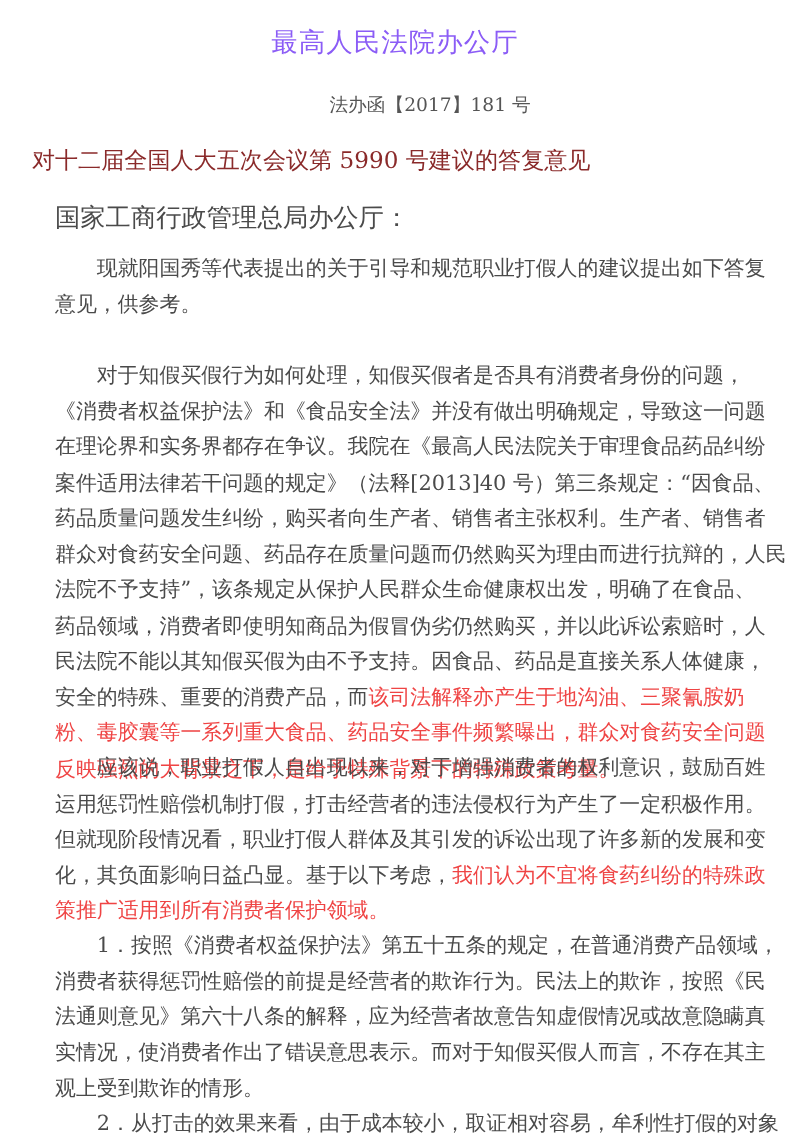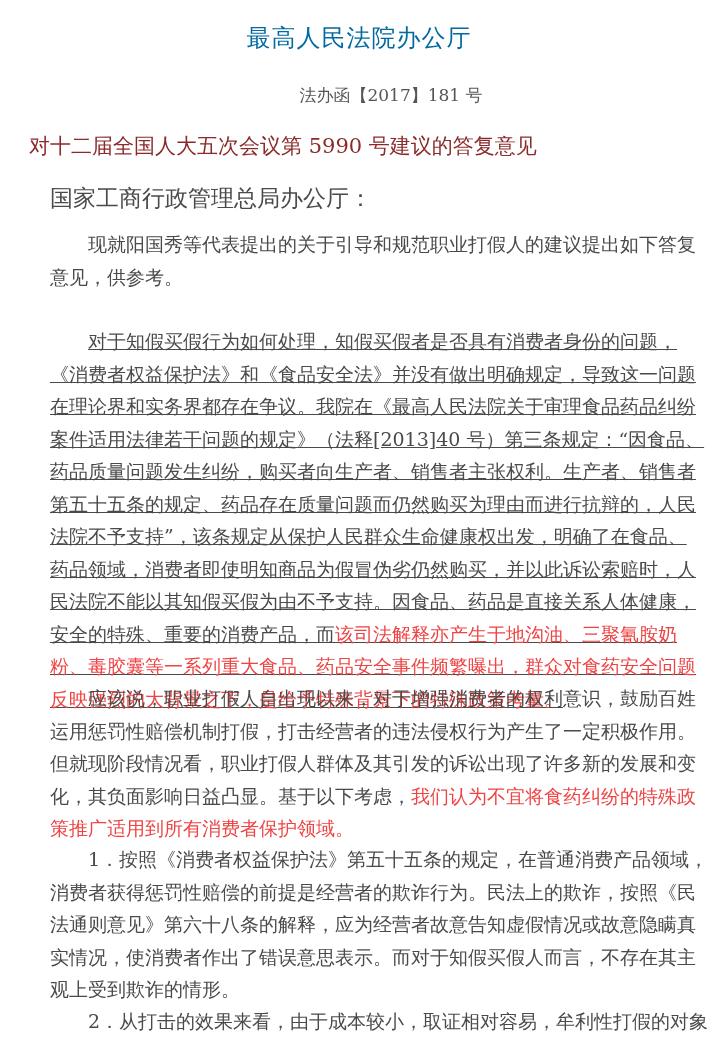--- a/index.html
+++ b/index.html
@@ -3,21 +3,21 @@
 <meta charset="utf-8">
 <style>
   html, body { margin: 0; padding: 0; background: #ffffff; }
   body {
     width: 718px; height: 1044px; overflow: hidden; position: relative;
     font-family: "DejaVu Serif", "Liberation Serif", serif;
     color: #4a4a4a;
   }
   .line { position: absolute; white-space: nowrap; font-size: 23px; line-height: 24px; }
   .title { position: absolute; left: 0; width: 718px; text-align: center; top: 22px;
-    font-size: 24px; color: #0369a1; letter-spacing: 1px; }
+    font-size: 24px; color: #8b5cf6; letter-spacing: 1px; }
   .docno { position: absolute; left: 0; width: 718px; text-align: center; top: 84px;
     font-size: 17px; color: #555; padding-left: 32px; }
   .subtitle { position: absolute; left: 0; width: 718px; text-align: left; top: 132px;
     font-size: 21px; color: #8a2a2a; padding-left: 29px; }
   .red { color: #ef4444; }
   .para { position: absolute; left: 50px; width: 622px; }
   .para .l { display: block; height: 32.5px; line-height: 32.5px; font-size: 19px; white-space: nowrap; text-align: justify; text-align-last: justify; }
   .para .l.last { text-align-last: left; }
   .indent { padding-left: 38px; }
 </style>
@@ -27,27 +27,27 @@
 <div>
   <div class="title">最高人民法院办公厅</div>
   <div class="docno">法办函【2017】181 号</div>
   <div class="subtitle">对十二届全国人大五次会议第 5990 号建议的答复意见</div>
   <div class="line" style="left:50px; top:186px;">国家工商行政管理总局办公厅：</div>
 
   <div class="para" style="top:228px;">
       <span class="l indent"><span>现就阳国秀等代表提出的关于引导和规范职业打假人的建议提出如下答复</span></span>
       <span class="l last"><span>意见，供参考。</span></span>
     </div>
-  <div class="para" style="top:325px;text-decoration:underline;">
+  <div class="para" style="top:325px;">
       <span class="l indent"><span>对于知假买假行为如何处理，知假买假者是否具有消费者身份的问题，</span></span>
       <span class="l"><span>《消费者权益保护法》和《食品安全法》并没有做出明确规定，导致这一问题</span></span>
       <span class="l"><span>在理论界和实务界都存在争议。我院在《最高人民法院关于审理食品药品纠纷</span></span>
       <span class="l"><span>案件适用法律若干问题的规定》（法释[2013]40 号）第三条规定：“因食品、</span></span>
       <span class="l"><span>药品质量问题发生纠纷，购买者向生产者、销售者主张权利。生产者、销售者</span></span>
-      <span class="l"><span>第五十五条的规定、药品存在质量问题而仍然购买为理由而进行抗辩的，人民</span></span>
+      <span class="l"><span>群众对食药安全问题、药品存在质量问题而仍然购买为理由而进行抗辩的，人民</span></span>
       <span class="l"><span>法院不予支持”，该条规定从保护人民群众生命健康权出发，明确了在食品、</span></span>
       <span class="l"><span>药品领域，消费者即使明知商品为假冒伪劣仍然购买，并以此诉讼索赔时，人</span></span>
       <span class="l"><span>民法院不能以其知假买假为由不予支持。因食品、药品是直接关系人体健康，</span></span>
       <span class="l"><span>安全的特殊、重要的消费产品，而</span><span class="red">该司法解释亦产生于地沟油、三聚氰胺奶</span></span>
       <span class="l"><span class="red">粉、毒胶囊等一系列重大食品、药品安全事件频繁曝出，群众对食药安全问题</span></span>
       <span class="l last"><span class="red">反映强烈的大背景之下，是给予特殊背景下的特殊政策考量。</span></span>
     </div>
   <div class="para" style="top:682px;">
       <span class="l indent"><span>应该说，职业打假人自出现以来，对于增强消费者的权利意识，鼓励百姓</span></span>
       <span class="l"><span>运用惩罚性赔偿机制打假，打击经营者的违法侵权行为产生了一定积极作用。</span></span>

